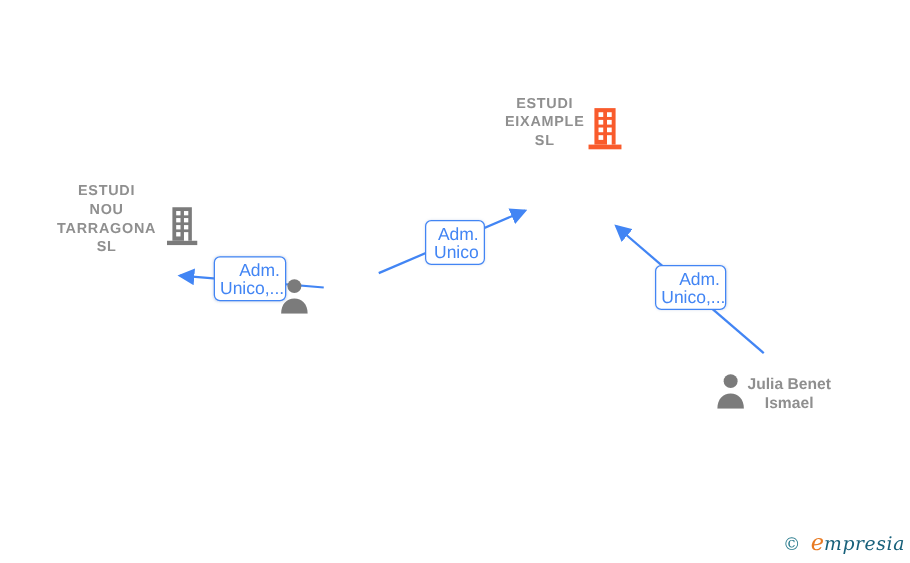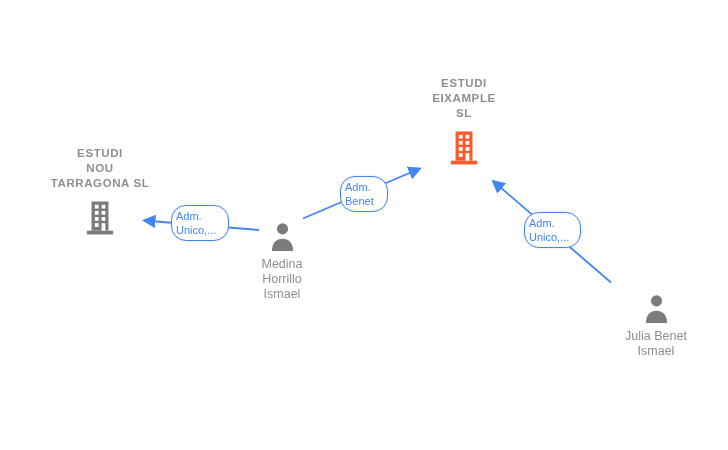--- a/index.html
+++ b/index.html
@@ -2,32 +2,32 @@
 <html><head>
 <meta charset="utf-8">
 <style>
   html,body{margin:0;padding:0;}
   body{font-family:"Liberation Sans", sans-serif;background:#ffffff;}
   .canvas{position:relative;width:728px;height:450px;background:#ffffff;overflow:hidden;}
 
   .edges-svg{position:absolute;left:0;top:0;width:728px;height:450px;pointer-events:none;}
   .edge-line{stroke:#4285F4;stroke-width:1.8;fill:none;}
 
-  .node{position:absolute;display:flex;flex-direction:column;align-items:center;cursor:pointer;}
+  .node{position:absolute;display:flex;flex-direction:row;align-items:center;cursor:pointer;}
   .company-name{font-size:11.5px;font-weight:bold;letter-spacing:0.6px;color:#8f8f8f;
                 text-align:center;line-height:15px;margin-bottom:8px;}
   .person-name{font-size:12.5px;color:#8f8f8f;text-align:center;line-height:15px;margin-top:6px;}
   .accent{color:#F95B2C;}
   .gray{color:#7b7b7b;}
   .building{width:32px;height:37px;display:block;}
   .person-icon{width:27px;height:29px;display:block;color:#7b7b7b;}
 
   .edge-label{position:absolute;box-sizing:border-box;background:#ffffff;
-              border:1.5px solid #4285F4;border-radius:15px;
-              color:#4285F4;font-size:11px;line-height:14px;text-align:left;
+              border:1.5px solid #4285F4;border-radius:5px;
+              color:#4285F4;font-size:14px;line-height:14px;text-align:right;
               padding:3px 4px;box-shadow:0 0 2px rgba(120,150,200,0.35);}
 
   .brand{position:absolute;right:4px;bottom:5px;font-family:"DejaVu Serif", serif;
          font-style:italic;cursor:pointer;white-space:nowrap;}
   .brand .copy{color:#2b7c8e;font-size:14px;font-style:normal;margin-right:3px;}
   .brand .brand-e{color:#E87A22;font-size:18px;}
   .brand .brand-rest{color:#17607a;font-size:15px;letter-spacing:0.5px;}
 </style>
 </head>
 <body>
@@ -83,47 +83,46 @@
       <rect x="11.5" y="25" width="4" height="4" fill="#fff"></rect>
       <rect x="18.7" y="25" width="4" height="8" fill="#fff"></rect>
     </svg>
   </div>
 
   <div class="node" style="left:222px;top:222px;width:120px;">
     <svg class="person-icon" viewBox="0 0 24 26">
       <circle cx="12" cy="6.2" r="5" fill="currentColor"></circle>
       <path d="M2.5,26 C2.5,18.8 6.6,15 12,15 C17.4,15 21.5,18.8 21.5,26 Z" fill="currentColor"></path>
     </svg>
-    <div class="person-name">
-      <div>Medina</div>
-      <div>Horrillo</div>
-      <div>Ismael</div>
-    </div>
   </div>
 
-  <div class="node" style="left:596px;top:294px;width:120px;">
+  <div class="node" style="left:571px;top:294px;width:120px;font-weight:bold;">
     <svg class="person-icon" viewBox="0 0 24 26">
       <circle cx="12" cy="6.2" r="5" fill="currentColor"></circle>
       <path d="M2.5,26 C2.5,18.8 6.6,15 12,15 C17.4,15 21.5,18.8 21.5,26 Z" fill="currentColor"></path>
     </svg>
     <div class="person-name">
       <div>Julia Benet</div>
       <div>Ismael</div>
     </div>
   </div>
 
   <div class="edge-label" style="left:171px;top:205px;width:58px;">
     <div>Adm.</div>
     <div>Unico,...</div>
   </div>
 
   <div class="edge-label" style="left:340px;top:176px;width:48px;">
     <div>Adm.</div>
-    <div>Benet</div>
+    <div>Unico</div>
   </div>
 
   <div class="edge-label" style="left:524px;top:212px;width:57px;">
     <div>Adm.</div>
     <div>Unico,...</div>
   </div>
 
+  <div class="brand">
+    <span class="copy">©</span>
+    <span class="brand-e">e</span><span class="brand-rest">mpresia</span>
+  </div>
 
 </div>
 
 </body></html>

